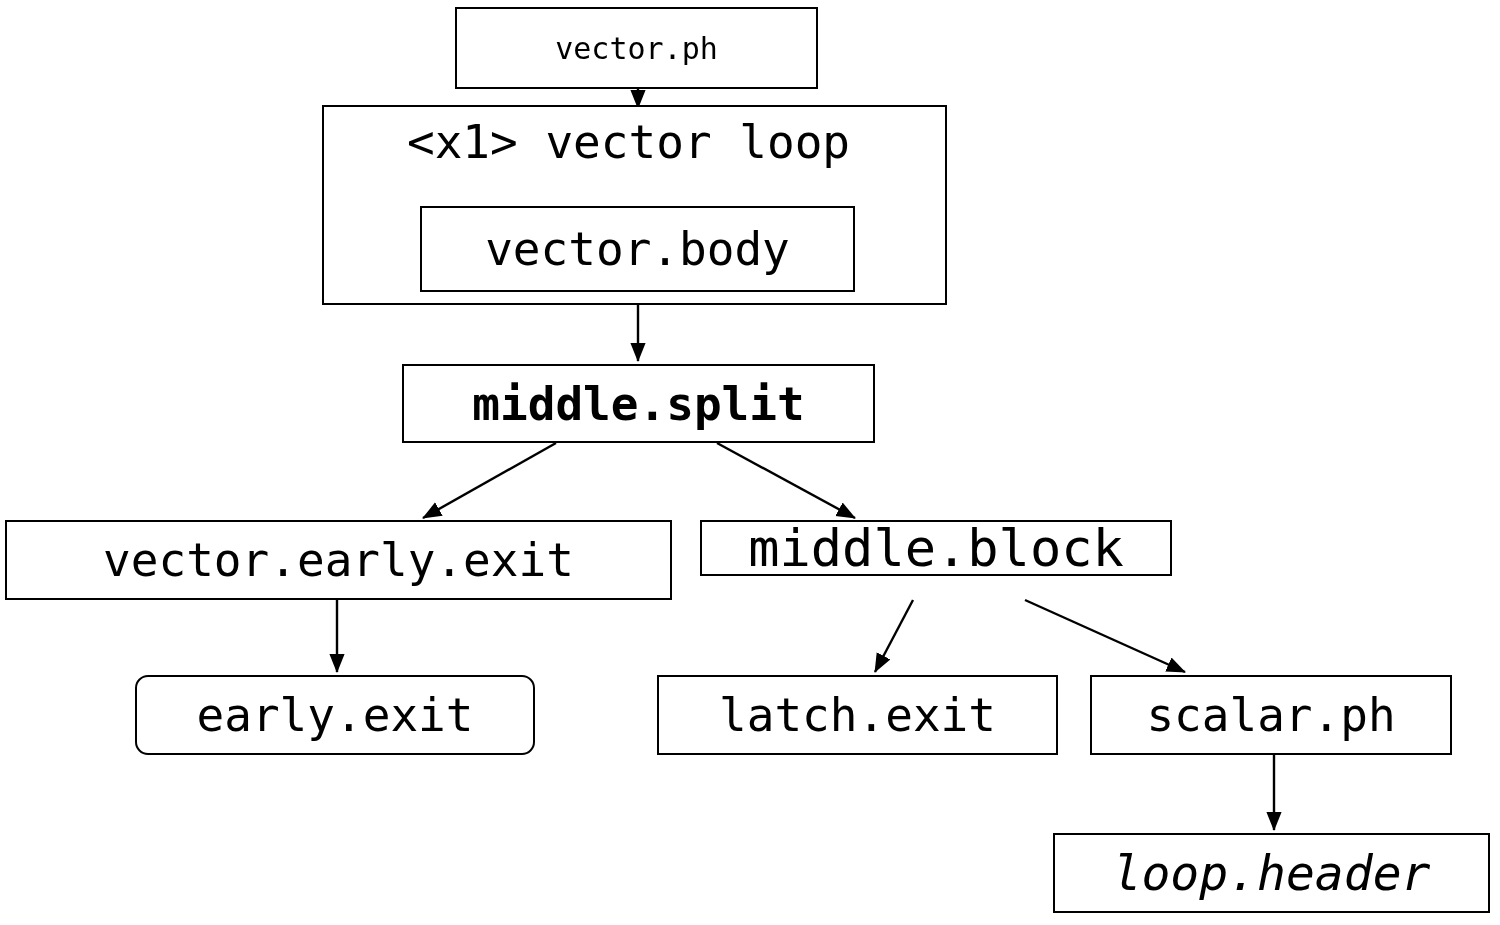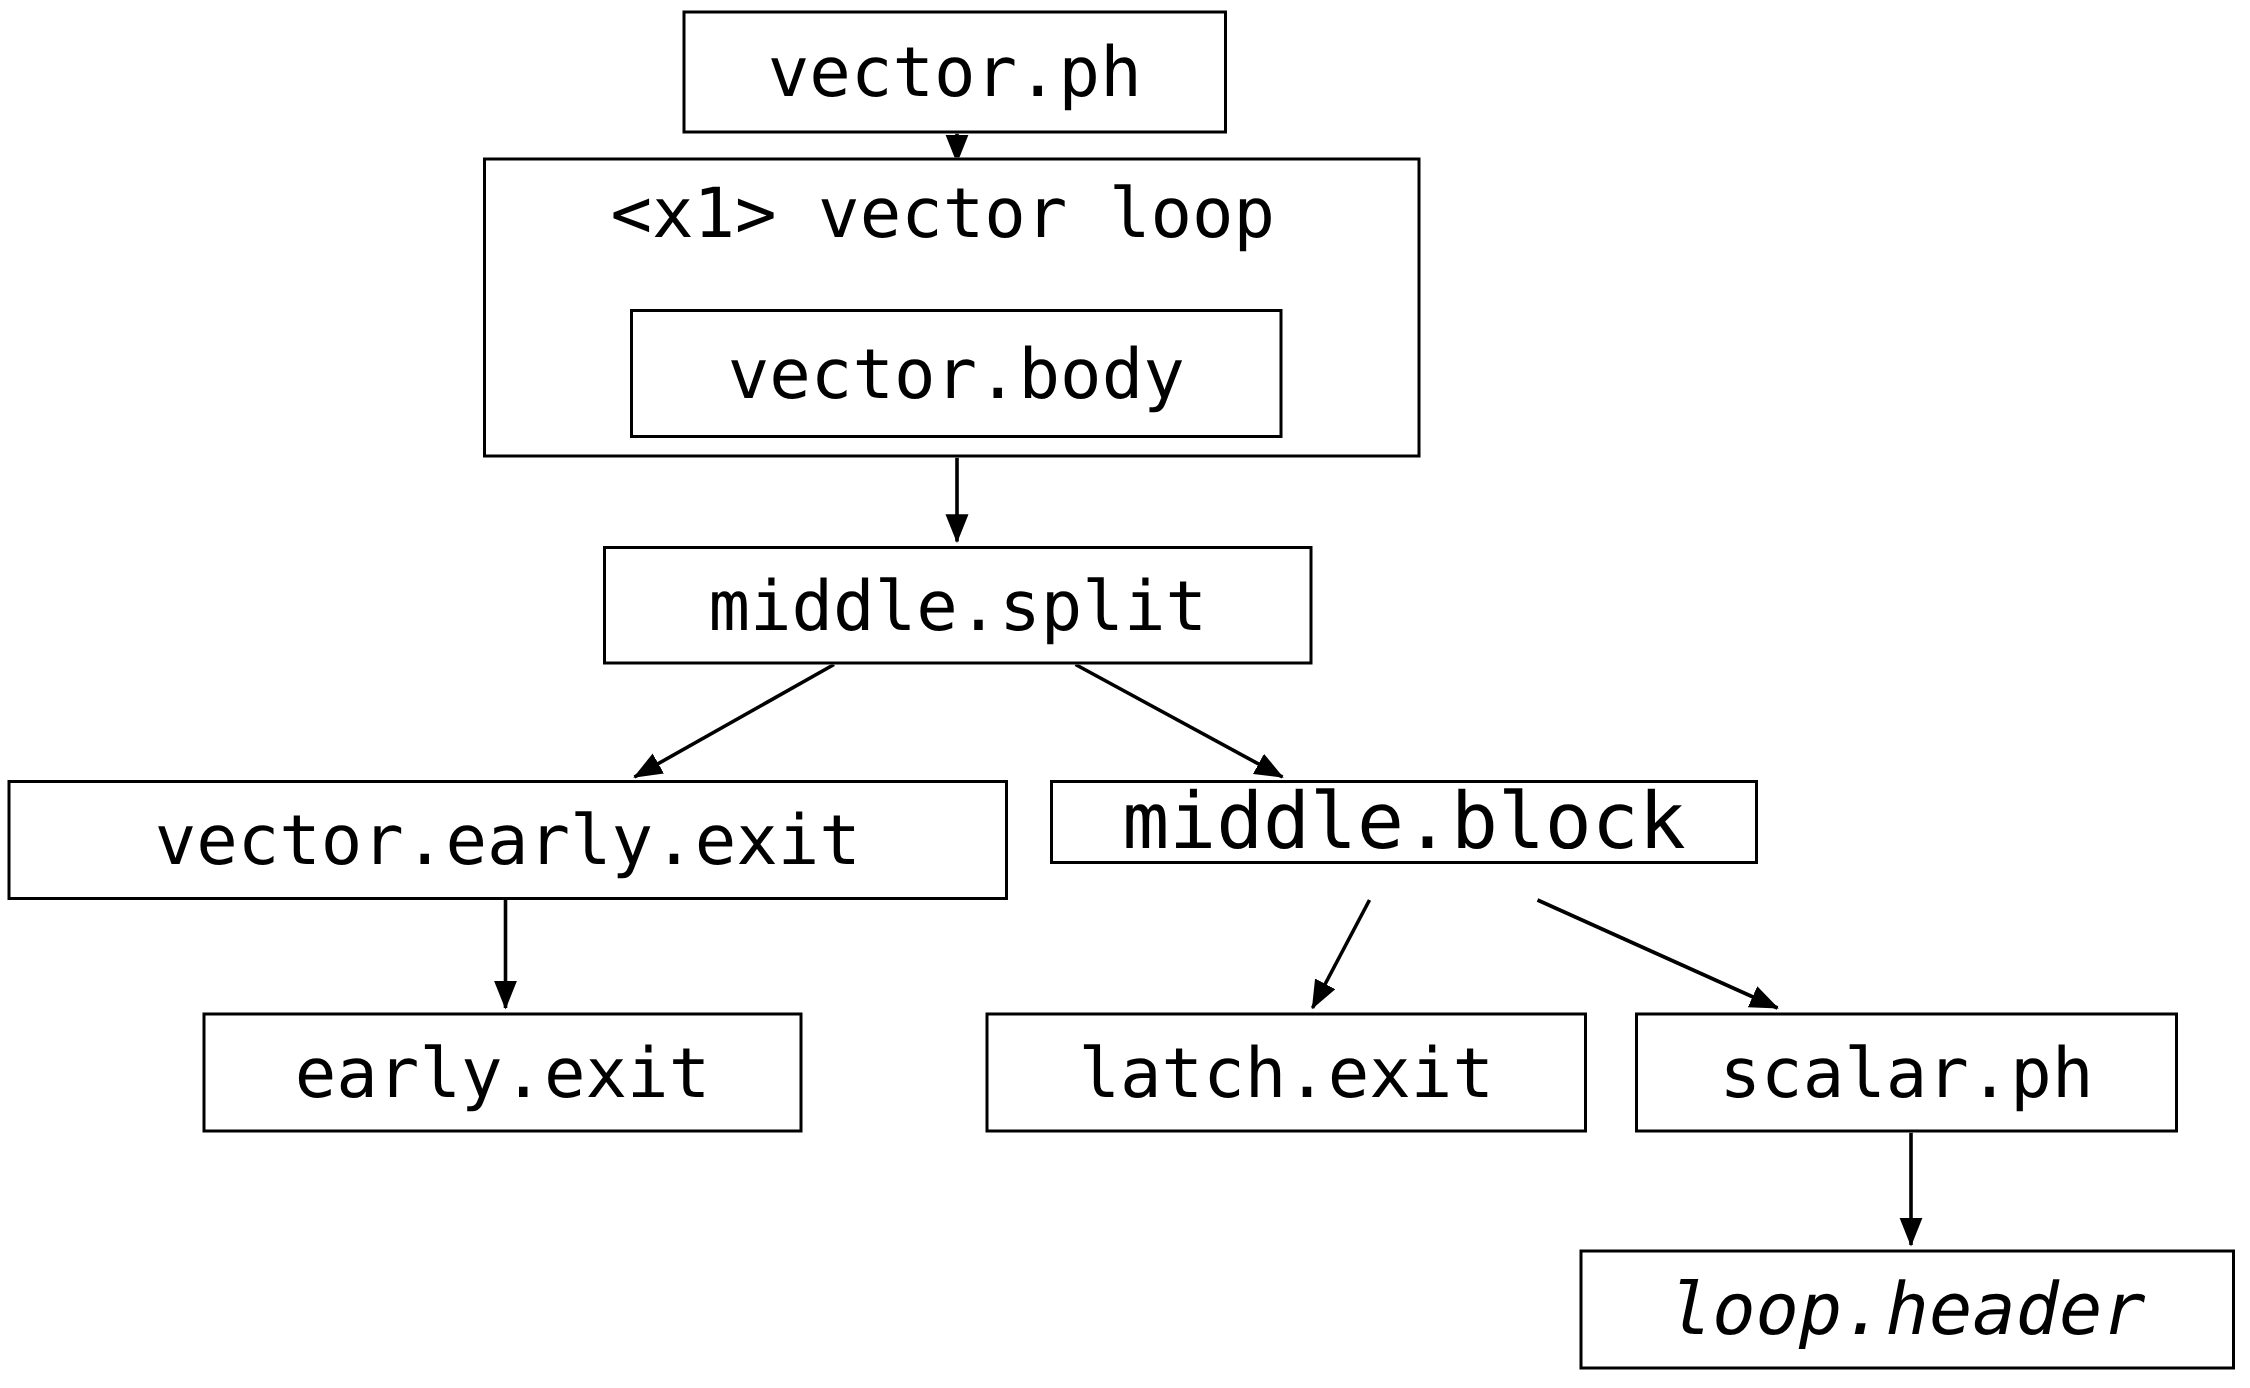--- a/index.html
+++ b/index.html
@@ -73,41 +73,41 @@
       <line x1="337" y1="600" x2="337" y2="672" stroke="#000000" stroke-width="2.4" marker-end="url(#arrowhead)"></line>
       <line x1="913" y1="600" x2="875" y2="672" stroke="#000000" stroke-width="2.4" marker-end="url(#arrowhead)"></line>
       <line x1="1025" y1="600" x2="1185" y2="672" stroke="#000000" stroke-width="2.4" marker-end="url(#arrowhead)"></line>
       <line x1="1274" y1="755" x2="1274" y2="830" stroke="#000000" stroke-width="2.4" marker-end="url(#arrowhead)"></line>
     </svg>
 
   <div class="cluster" id="cluster-vector-loop" style="left: 322px; top: 105px; width: 625px; height: 200px;">
     <div class="cluster-label" style="font-size: 46px;">&lt;x1&gt; vector loop</div>
   </div>
 
-  <div class="node" id="node-vector-ph" style="left: 455px; top: 7px; width: 363px; height: 82px; font-size: 46px;">
+  <div class="node" id="node-vector-ph" style="left: 455px; top: 7px; width: 363px; height: 82px; font-size: 30px;">
     <span>vector.ph</span>
   </div>
 
   <div class="node" id="node-vector-body" style="left: 420px; top: 206px; width: 435px; height: 86px; font-size: 46px;">
     <span>vector.body</span>
   </div>
 
-  <div class="node" id="node-middle-split" style="left: 402px; top: 364px; width: 473px; height: 79px; font-size: 46px;">
+  <div class="node" id="node-middle-split" style="left: 402px; top: 364px; width: 473px; height: 79px; font-size: 46px; font-weight: bold;">
     <span>middle.split</span>
   </div>
 
   <div class="node" id="node-vector-early-exit" style="left: 5px; top: 520px; width: 667px; height: 80px; font-size: 46px;">
     <span>vector.early.exit</span>
   </div>
 
   <div class="node" id="node-middle-block" style="left: 700px; top: 520px; width: 472px; height: 56px; font-size: 52px;">
     <span>middle.block</span>
   </div>
 
-  <div class="node" id="node-early-exit" style="left: 135px; top: 675px; width: 400px; height: 80px; font-size: 46px;">
+  <div class="node" id="node-early-exit" style="left: 135px; top: 675px; width: 400px; height: 80px; font-size: 46px; border-radius: 13px;">
     <span>early.exit</span>
   </div>
 
   <div class="node" id="node-latch-exit" style="left: 657px; top: 675px; width: 401px; height: 80px; font-size: 46px; align-items: center;">
     <span>latch.exit</span>
   </div>
 
   <div class="node" id="node-scalar-ph" style="left: 1090px; top: 675px; width: 362px; height: 80px; font-size: 46px;">
     <span>scalar.ph</span>
   </div>

